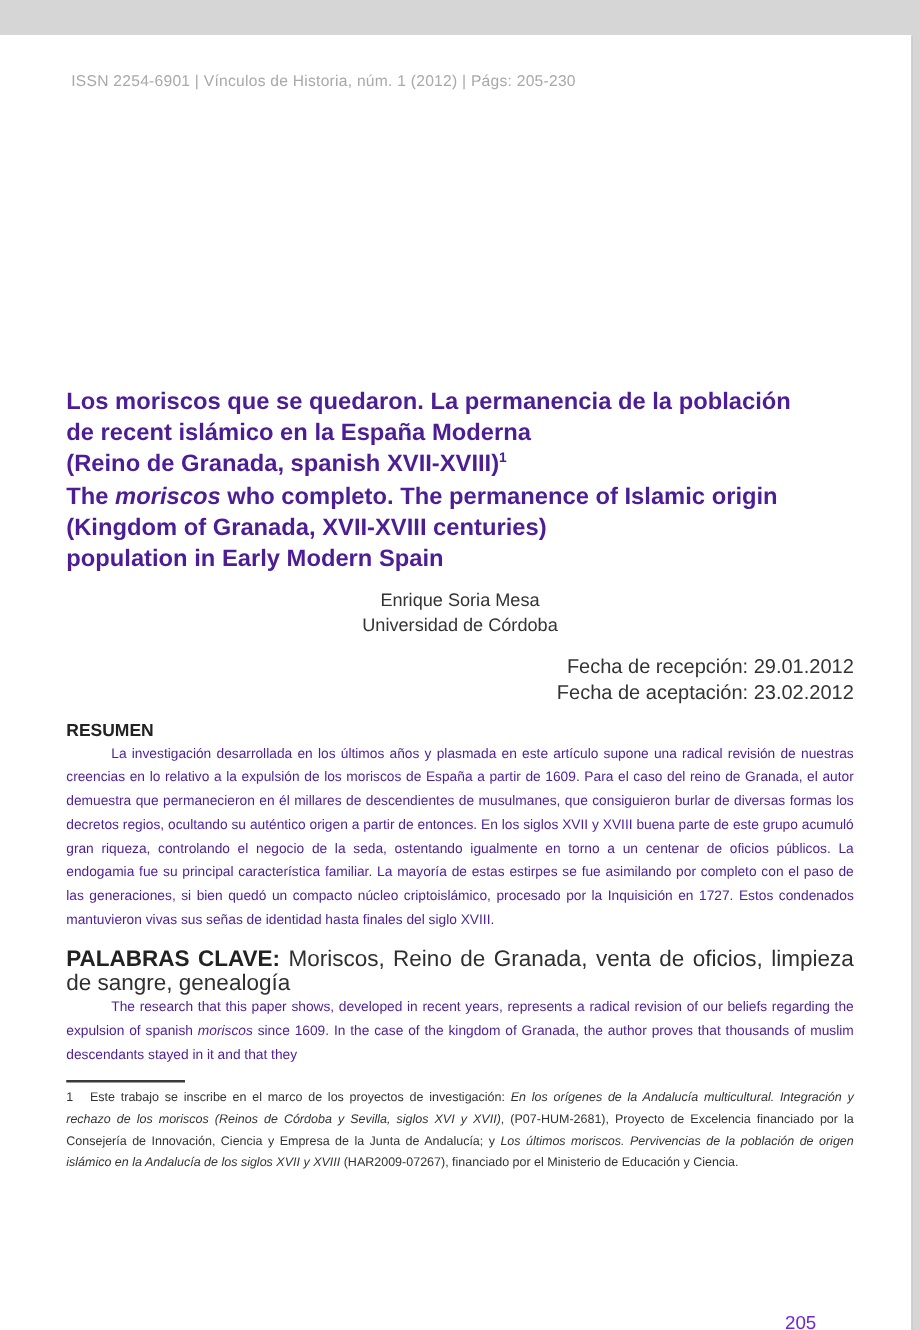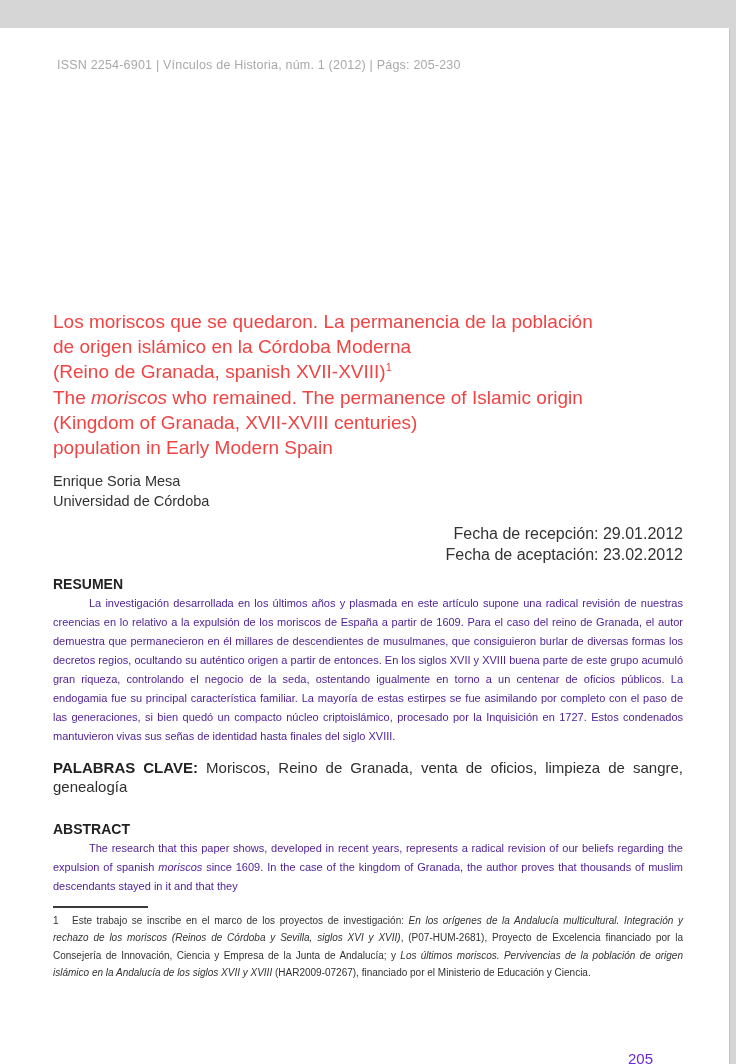--- a/index.html
+++ b/index.html
@@ -21,35 +21,36 @@
   .journal-header {
     font-size: 12.5px;
     line-height: 15px;
     color: #a9a9a9;
     margin-left: 4px;
     letter-spacing: 0.2px;
   }
   .title-block {
     margin-top: 236px;
     font-size: 19px;
-    font-weight: normal;
+    font-weight: bold;
     line-height: 25.2px;
-    color: #ef4444;
+    color: #4c1d95;
   }
   .title-block em { font-style: italic; }
   .title-block sup {
     font-size: 11px;
     vertical-align: super;
     line-height: 0;
   }
   .author-block {
     margin-top: 11px;
     font-size: 14.5px;
     line-height: 20px;
     color: #333333;
+    text-align: center;
   }
   .dates-block {
     margin-top: 13px;
     text-align: right;
     font-size: 16px;
     line-height: 20.5px;
     color: #333333;
   }
   .section-heading {
     margin-top: 10px;
@@ -62,21 +63,21 @@
   .body-paragraph {
     margin-top: 1px;
     font-size: 11px;
     line-height: 19px;
     text-align: justify;
     text-indent: 36px;
     color: #4c1d95;
   }
   .keywords-paragraph {
     margin-top: 12px;
-    font-size: 15px;
+    font-size: 18px;
     line-height: 19px;
     text-align: justify;
     color: #2f2f2f;
   }
   .keywords-paragraph .kw-label { font-weight: bold; color: #222222; }
   .footnote-rule {
     margin-top: 10px;
     width: 95px;
     border: none;
     border-top: 2px solid #3a3a3a;
@@ -100,44 +101,43 @@
 </style>
 </head>
 <body>
 
 <div class="page">
 
   <div class="journal-header">ISSN 2254-6901 | Vínculos de Historia, núm. 1 (2012) | Págs: 205-230</div>
 
   <div class="title-block">
     <div>Los moriscos que se quedaron. La permanencia de la población</div>
-    <div>de origen islámico en la Córdoba Moderna</div>
+    <div>de recent islámico en la España Moderna</div>
     <div><span>(Reino de Granada, spanish XVII-XVIII)</span><sup>1</sup></div>
-    <div><span>The </span><em>moriscos</em><span> who remained. The permanence of Islamic origin</span></div>
+    <div><span>The </span><em>moriscos</em><span> who completo. The permanence of Islamic origin</span></div>
     <div>(Kingdom of Granada, XVII-XVIII centuries)</div>
     <div>population in Early Modern Spain</div>
   </div>
 
   <div class="author-block">
     <div>Enrique Soria Mesa</div>
     <div>Universidad de Córdoba</div>
   </div>
 
   <div class="dates-block">
     <div>Fecha de recepción: 29.01.2012</div>
     <div>Fecha de aceptación: 23.02.2012</div>
   </div>
 
   <div class="section-heading">RESUMEN</div>
 
   <p class="body-paragraph">La investigación desarrollada en los últimos años y plasmada en este artículo supone una radical revisión de nuestras creencias en lo relativo a la expulsión de los moriscos de España a partir de 1609. Para el caso del reino de Granada, el autor demuestra que permanecieron en él millares de descendientes de musulmanes, que consiguieron burlar de diversas formas los decretos regios, ocultando su auténtico origen a partir de entonces. En los siglos XVII y XVIII buena parte de este grupo acumuló gran riqueza, controlando el negocio de la seda, ostentando igualmente en torno a un centenar de oficios públicos. La endogamia fue su principal característica familiar. La mayoría de estas estirpes se fue asimilando por completo con el paso de las generaciones, si bien quedó un compacto núcleo criptoislámico, procesado por la Inquisición en 1727. Estos condenados mantuvieron vivas sus señas de identidad hasta finales del siglo XVIII.</p>
 
   <p class="keywords-paragraph"><span class="kw-label">PALABRAS CLAVE:</span><span> Moriscos, Reino de Granada, venta de oficios, limpieza de sangre, genealogía</span></p>
 
-  <div class="section-heading abstract-heading">ABSTRACT</div>
 
   <p class="body-paragraph"><span>The research that this paper shows, developed in recent years, represents a radical revision of our beliefs regarding the expulsion of spanish </span><em>moriscos</em><span> since 1609. In the case of the kingdom of Granada, the author proves that thousands of muslim descendants stayed in it and that they</span></p>
 
   <hr class="footnote-rule">
 
   <p class="footnote"><span class="fn-num">1</span><span>Este trabajo se inscribe en el marco de los proyectos de investigación: </span><em>En los orígenes de la Andalucía multicultural. Integración y rechazo de los moriscos (Reinos de Córdoba y Sevilla, siglos XVI y XVII)</em><span>, (P07-HUM-2681), Proyecto de Excelencia financiado por la Consejería de Innovación, Ciencia y Empresa de la Junta de Andalucía; y </span><em>Los últimos moriscos. Pervivencias de la población de origen islámico en la Andalucía de los siglos XVII y XVIII</em><span> (HAR2009-07267), financiado por el Ministerio de Educación y Ciencia.</span></p>
 
   <div class="page-number">205</div>
 
 </div>

